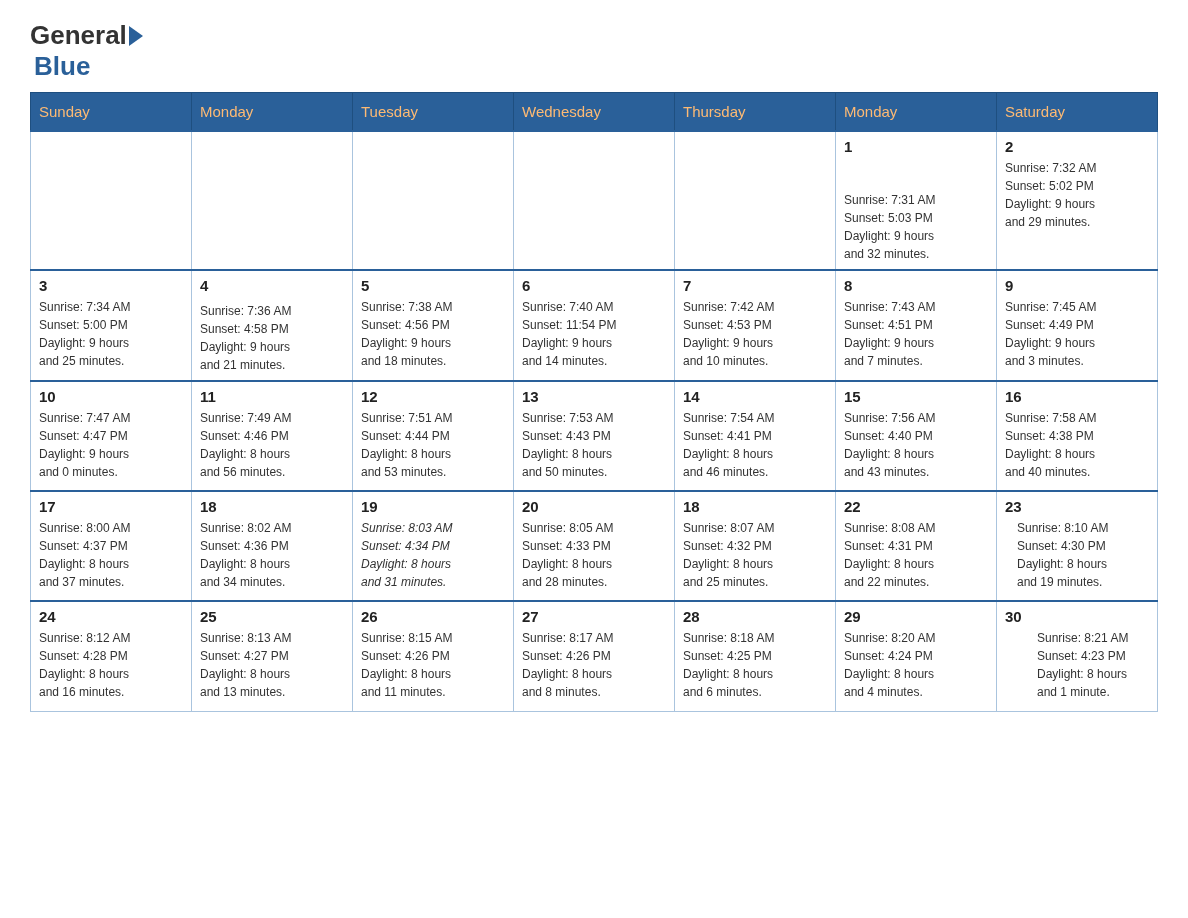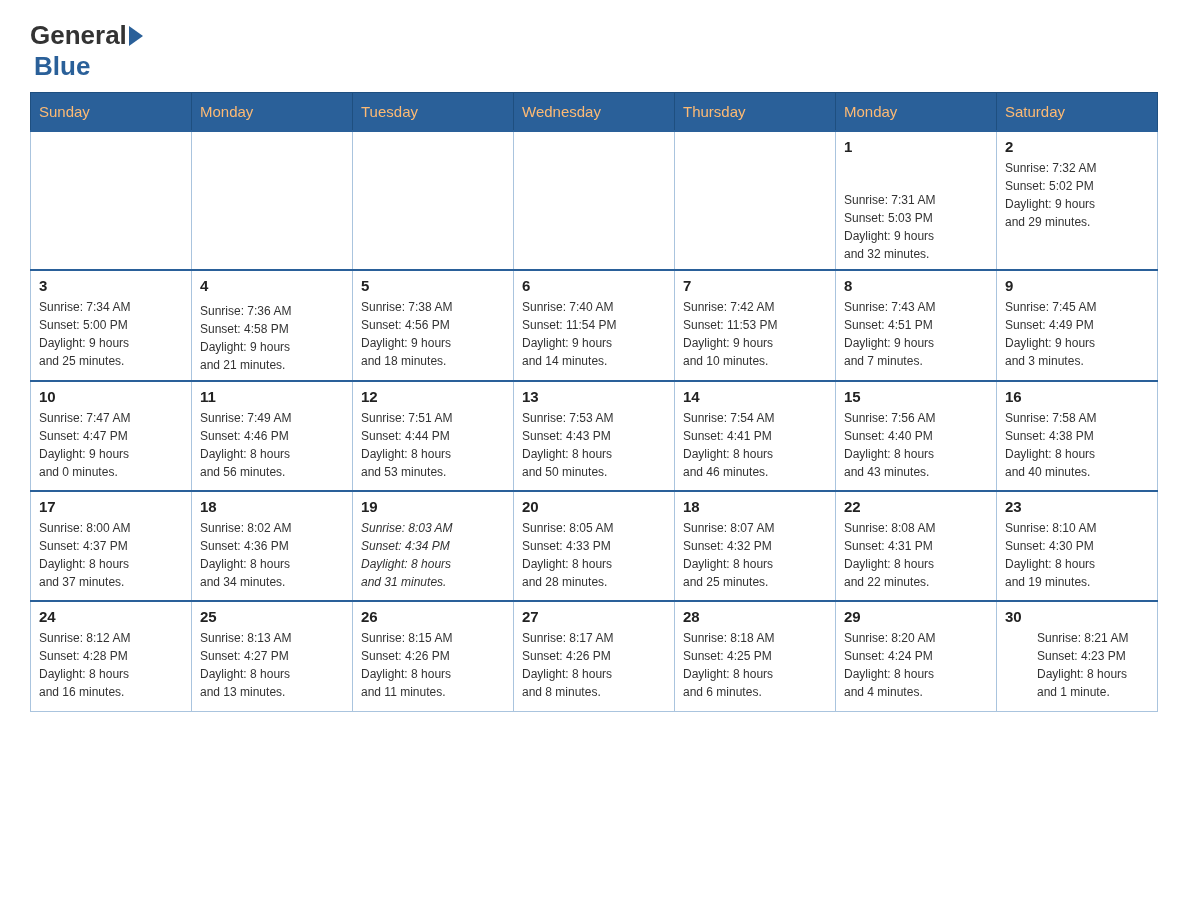--- a/index.html
+++ b/index.html
@@ -179,21 +179,21 @@
         <td>
           <span class="day-number">6</span>
           <div class="day-info" style="white-space: pre-line;">Sunrise: 7:40 AM
 Sunset: 11:54 PM
 Daylight: 9 hours
 and 14 minutes.</div>
         </td>
         <td>
           <span class="day-number">7</span>
           <div class="day-info" style="white-space: pre-line;">Sunrise: 7:42 AM
-Sunset: 11:53 PM
+Sunset: 4:53 PM
 Daylight: 9 hours
 and 10 minutes.</div>
         </td>
         <td>
           <span class="day-number">8</span>
           <div class="day-info" style="white-space: pre-line;">Sunrise: 7:43 AM
 Sunset: 4:51 PM
 Daylight: 9 hours
 and 7 minutes.</div>
         </td>
@@ -294,21 +294,21 @@
         </td>
         <td>
           <span class="day-number">22</span>
           <div class="day-info" style="white-space: pre-line;">Sunrise: 8:08 AM
 Sunset: 4:31 PM
 Daylight: 8 hours
 and 22 minutes.</div>
         </td>
         <td>
           <span class="day-number">23</span>
-          <div class="day-info" style="white-space: pre-line;">Sunrise: 8:10 AM
+          <div class="day-info" style="white-space: pre-line; margin-left: 12px;">Sunrise: 8:10 AM
 Sunset: 4:30 PM
 Daylight: 8 hours
 and 19 minutes.</div>
         </td>
       </tr>
       <tr>
         <td>
           <span class="day-number">24</span>
           <div class="day-info" style="white-space: pre-line;">Sunrise: 8:12 AM
 Sunset: 4:28 PM

